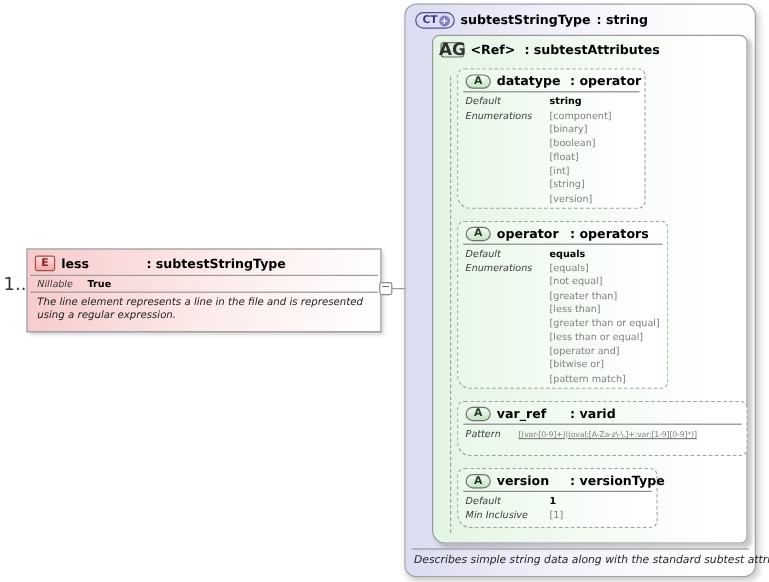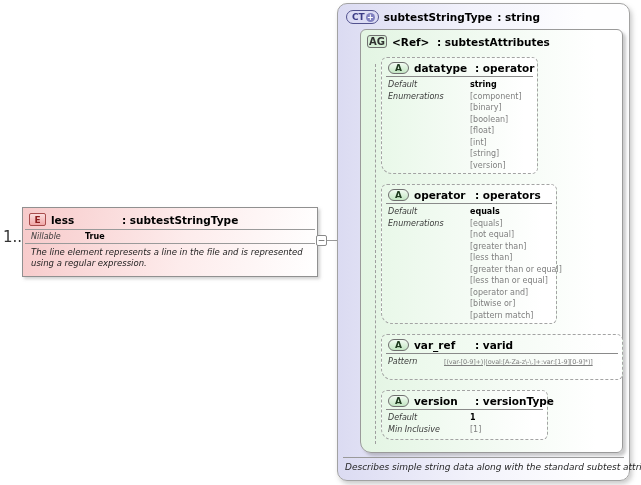--- a/index.html
+++ b/index.html
@@ -9,21 +9,21 @@
 
   
   .box-header { display:flex; align-items:center; gap:5px; padding:5px 6px 3px 6px;
                 font-size:10.5px; font-weight:bold; color:#000; white-space:nowrap; }
   .badge { display:inline-flex; align-items:center; justify-content:center;
            font-weight:bold; flex:none; }
   .divider { border-top:1px solid #9a9a9a; margin:0 2px; }
 
   
   .rows { padding:2px 6px 0 6px; }
-  .prop-row { display:flex; font-size:8px; line-height:11.5px; white-space:nowrap;gap:12px; }
+  .prop-row { display:flex; font-size:8px; line-height:11.5px; white-space:nowrap; }
   .row-label { font-style:italic; color:#3a3a3a; min-width:70px; flex:none; }
   .row-value { color:#000; }
   .row-value.default { font-weight:bold; }
   .row-value.enum { color:#7f7f7f; }
 
   
   .cardinality { position:absolute; left:3px; top:228px; font-size:15px;
                  color:#333; }
   .element-box { position:absolute; left:22px; top:207px; width:296px; height:70px;
                  border:1px solid #909090;
@@ -54,21 +54,21 @@
   .plus-circle { width:9px; height:9px; border-radius:50%; background:#8080bf; color:#fff;
                  font-size:8px; line-height:9px; text-align:center; font-weight:bold;
                  display:inline-block; cursor:pointer; }
 
   
   .ag-box { position:absolute; left:22px; top:25px; width:263px; height:424px;
             border:1px solid #9a9a9a; border-radius:6px 6px 6px 11px;
             background:linear-gradient(to right,#e3f5e3 0%,#f4fbf4 55%,#ffffff 90%);
             box-shadow:3px 3px 3px rgba(110,110,110,.35); }
   .badge-ag { width:20px; height:13px; border:1px solid #6f6f6f; border-radius:3px;
-              background:#d7efd7; color:#2f2f2f; font-size:10px; }
+              background:#d7efd7; color:#2f2f2f; font-size:14px; }
   .ag-name { min-width:40px; }
   .attr-chain { position:absolute; left:14px; top:34px; height:380px;
                 width:0; border-left:1px dashed #9e9e9e; }
 
   
   .attr-box { position:absolute; left:20px; border:1px dashed #a3a3a3;
               border-radius:6px 6px 6px 11px;
               background:linear-gradient(to right,#e9f8e9 0%,#f7fcf7 60%,#ffffff 92%); }
   .attr-box .box-header { padding:4px 6px 2px 6px; }
   .attr-divider { border-top:1px solid #8a8a8a; margin:0 4px; }

